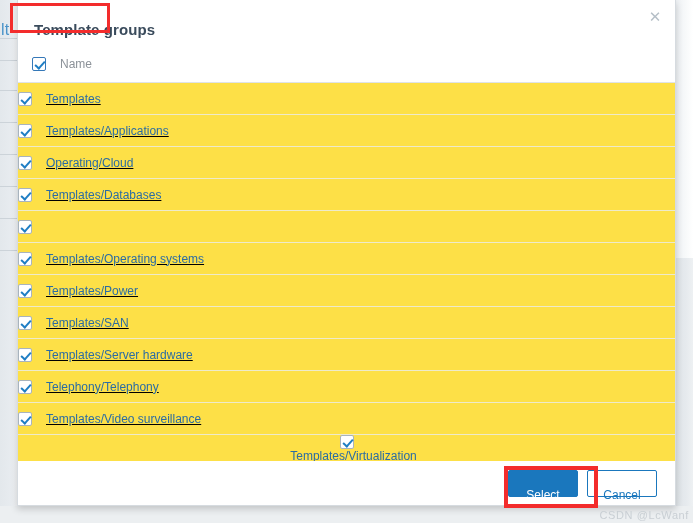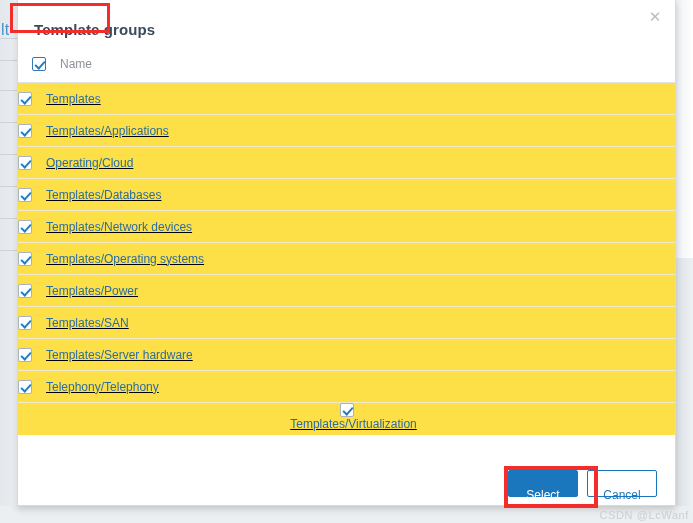--- a/index.html
+++ b/index.html
@@ -258,41 +258,44 @@
       <div class="row">
         <span class="cb"></span>
         <span class="row-label">Operating/Cloud</span>
       </div>
       <div class="row">
         <span class="cb"></span>
         <span class="row-label">Templates/Databases</span>
       </div>
       <div class="row">
         <span class="cb"></span>
-        <span class="row-label">Templates/Network devices</span>
       </div>
       <div class="row">
         <span class="cb"></span>
         <span class="row-label">Templates/Operating systems</span>
       </div>
       <div class="row">
         <span class="cb"></span>
         <span class="row-label">Templates/Power</span>
       </div>
       <div class="row">
         <span class="cb"></span>
         <span class="row-label">Templates/SAN</span>
       </div>
       <div class="row">
         <span class="cb"></span>
         <span class="row-label">Templates/Server hardware</span>
       </div>
       <div class="row">
         <span class="cb"></span>
         <span class="row-label">Telephony/Telephony</span>
+      </div>
+      <div class="row">
+        <span class="cb"></span>
+        <span class="row-label">Templates/Video surveillance</span>
       </div>
       <div class="row">
         <span class="cb"></span>
         <span class="row-label">Templates/Virtualization</span>
       </div>
 
     </div>
   </div>
 
   <div class="dlg-footer">

